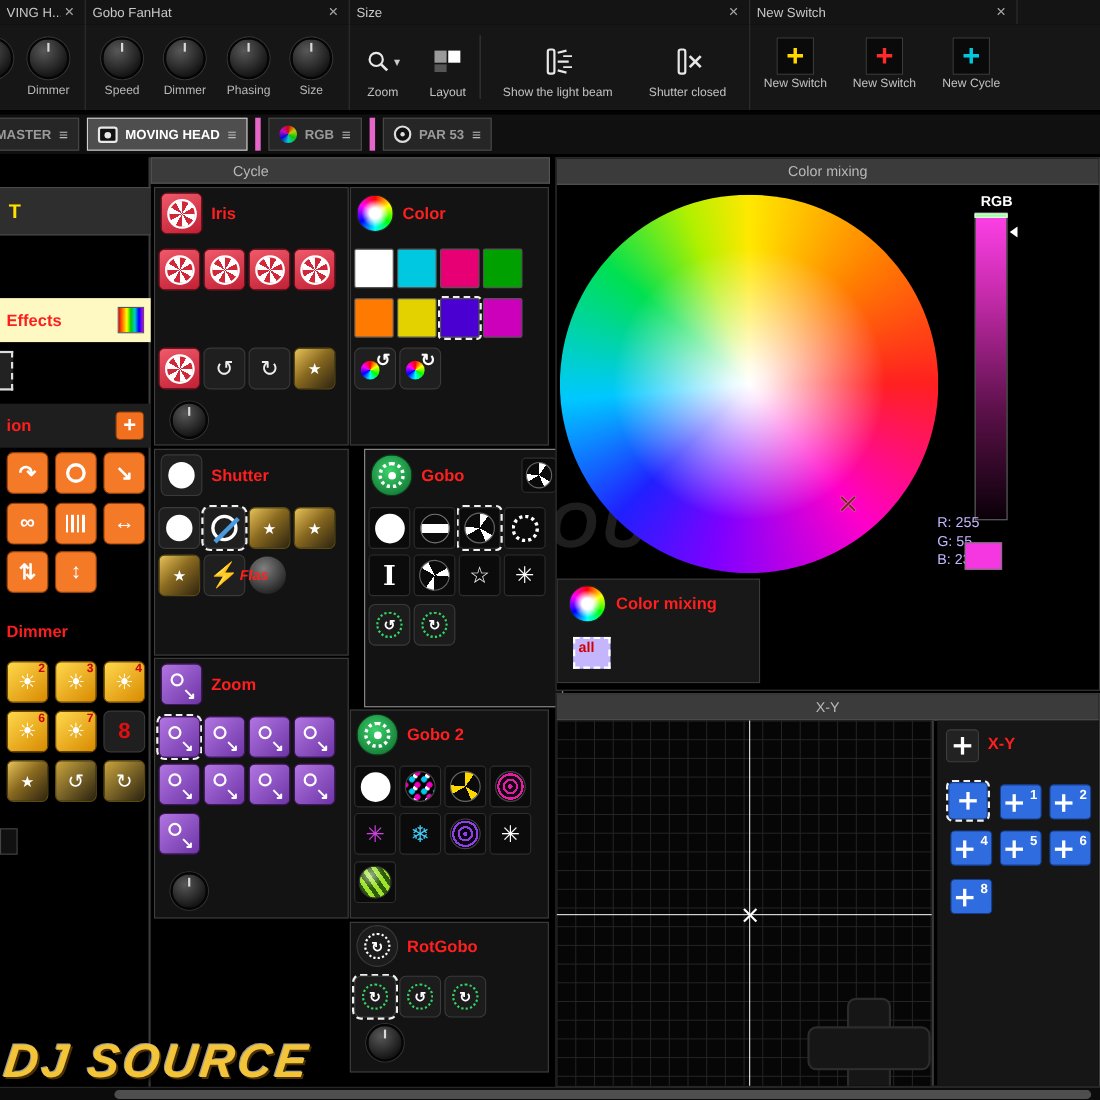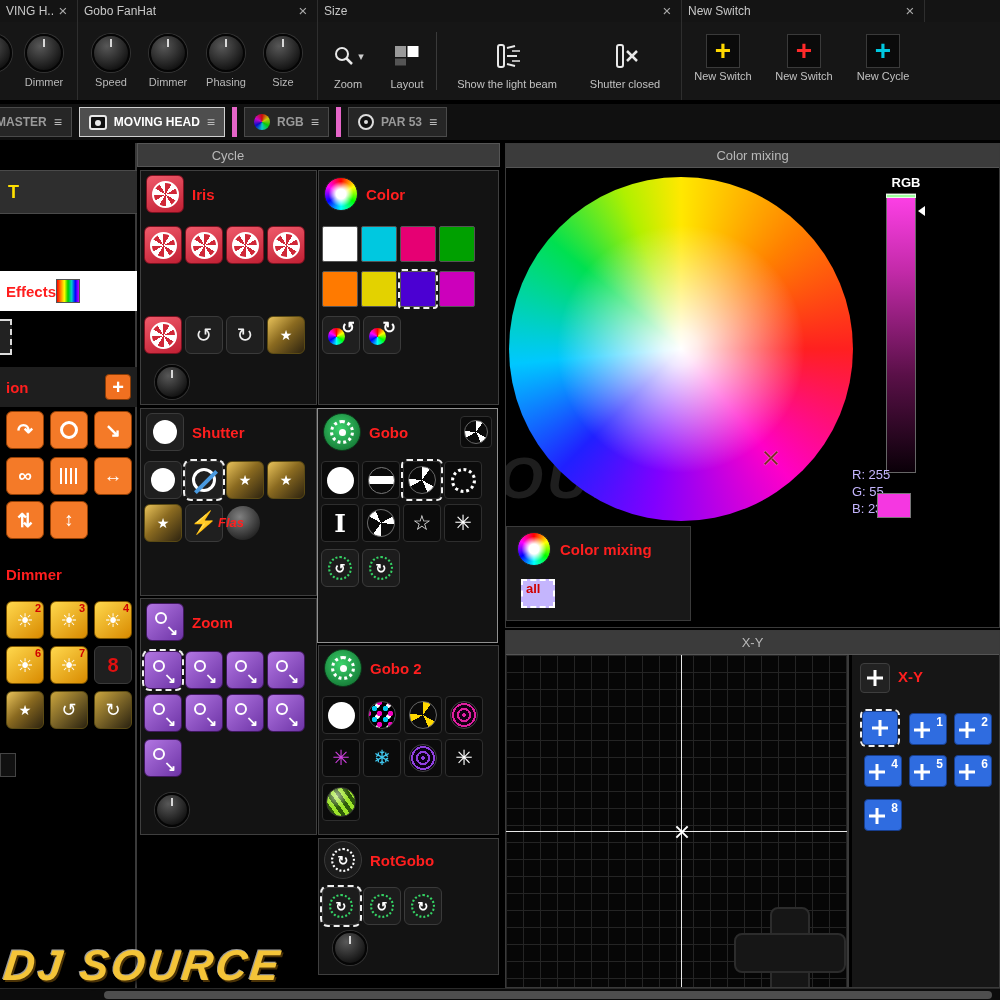--- a/index.html
+++ b/index.html
@@ -289,21 +289,21 @@
       <span class="hamb">≡</span>
     </div>
   </div>
 
   <div class="main">
 
     <div class="leftcol">
       <div class="lrow" style="top:27px;height:44px;background:#2e2e2e;border-top:1px solid #4a4a4a;border-bottom:1px solid #4a4a4a;padding-left:8px">
         <span class="yellab">T</span>
       </div>
-      <div class="lrow" style="top:128px;height:40px;background:#ffffff;padding:0 6px;">
+      <div class="lrow" style="top:128px;height:40px;background:#fef9c3;padding:0 6px;justify-content:space-between">
         <span class="redlab">Effects</span>
         <span class="rainbow"></span>
       </div>
       <div class="dash-stub" style="top:176px"></div>
       <div class="lrow" style="top:224px;height:40px;background:#1e1e1e;padding:0 6px;justify-content:space-between">
         <span class="redlab">ion</span>
         <span class="orgplus">+</span>
       </div>
       <div class="lrow" style="top:268px;gap:6px;padding-left:6px">
         <div class="icon38 org">
@@ -534,21 +534,21 @@
               <span class="mini-wheel"></span>
               <span class="corner-arr">↺</span>
             </div>
           <div class="icon38 dk">
               <span class="mini-wheel"></span>
               <span class="corner-arr">↻</span>
             </div>
         </div>
       </div>
 
-      <div class="section sel" style="left:180px;top:265px;width:181px;height:235px">
+      <div class="section sel" style="left:194px;top:265px;width:181px;height:235px">
         <div class="sechead">
           <div class="ggobo">
               <span class="dotsring">
                 <span class="cdot"></span>
               </span>
             </div>
           <span class="seclabel">Gobo</span>
           <div class="gcell" style="margin-left:auto;width:32px;height:32px">
               <span class="g-fan" style="width:24px;height:24px"></span>
             </div>

